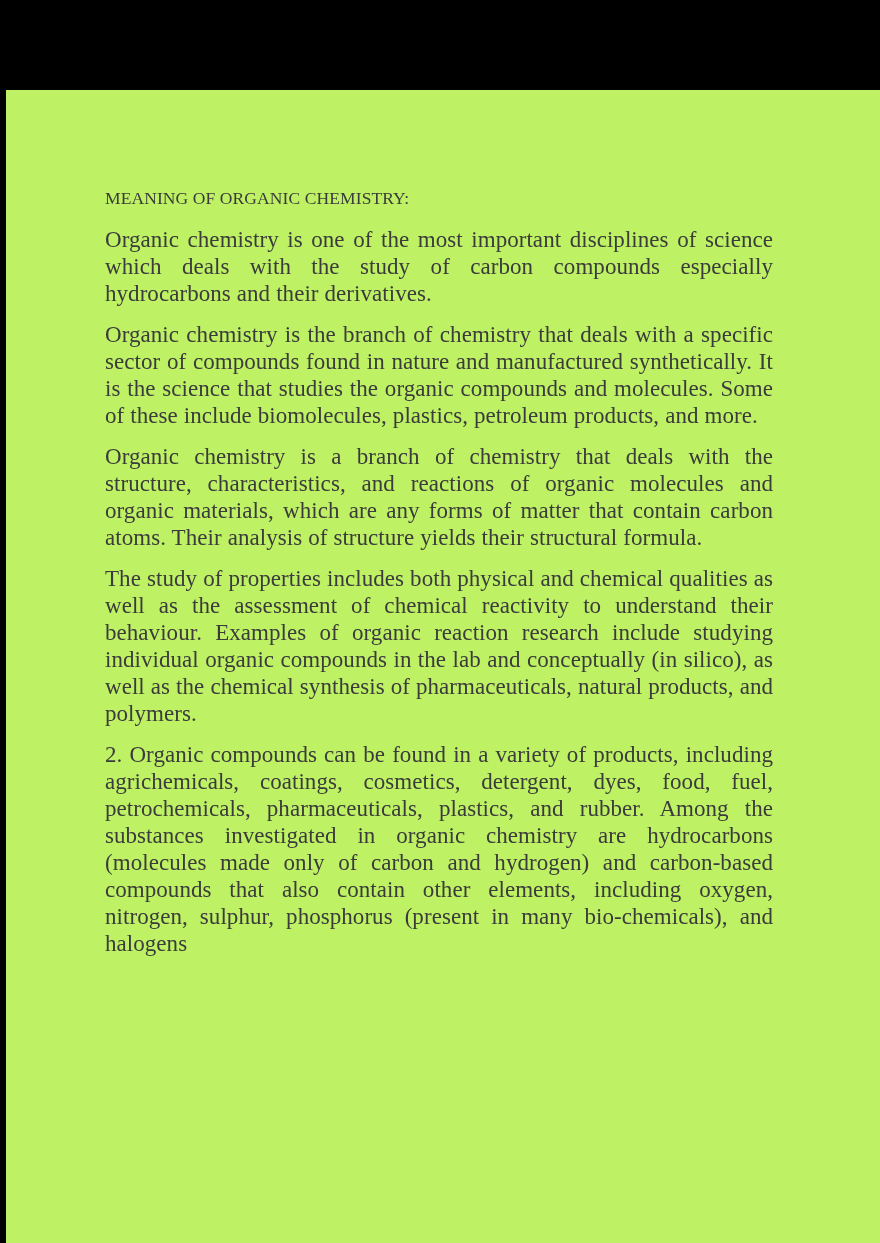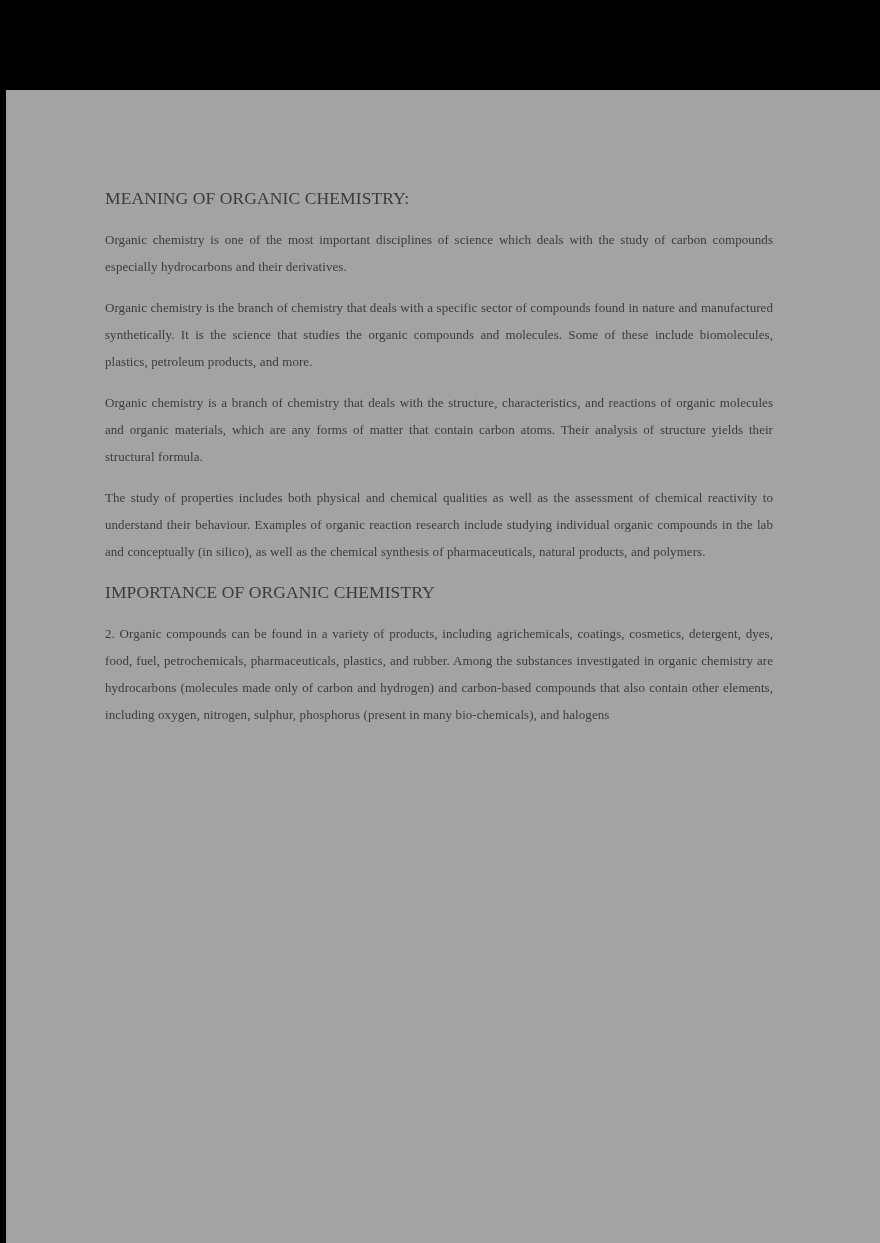--- a/index.html
+++ b/index.html
@@ -36,21 +36,21 @@
     background: #000000;
   }
 
   
   .page {
     position: absolute;
     left: 6px;
     top: 90px;
     width: 874px;
     height: 1153px;
-    background: #a3a3a3;
+    background: #bef264;
     box-sizing: border-box;
   }
 
   .page-body {
     position: absolute;
     left: 99px;          
     top: 95px;
     width: 668px;        
   }
 
@@ -58,21 +58,21 @@
     font-size: 17.5px;
     line-height: 27px;
     color: #3b3b3b;
     text-align: left;
     margin: 0 0 14px 0;
     letter-spacing: 0.1px;
     font-weight: normal;
   }
 
   .body-paragraph {
-    font-size: 13px;
+    font-size: 23px;
     line-height: 27px;
     color: #3b3b3b;
     text-align: justify;
     text-justify: inter-word;
     margin: 12px 0 14px 0;
     letter-spacing: 0.05px;
     word-spacing: 0.2px;
   }
 
   .body-paragraph:last-child {
@@ -91,19 +91,18 @@
     <h1 class="section-heading">MEANING OF ORGANIC CHEMISTRY:</h1>
 
     <p class="body-paragraph">Organic chemistry is one of the most important disciplines of science which deals with the study of carbon compounds especially hydrocarbons and their derivatives.</p>
 
     <p class="body-paragraph">Organic chemistry is the branch of chemistry that deals with a specific sector of compounds found in nature and manufactured synthetically. It is the science that studies the organic compounds and molecules. Some of these include biomolecules, plastics, petroleum products, and more.</p>
 
     <p class="body-paragraph">Organic chemistry is a branch of chemistry that deals with the structure, characteristics, and reactions of organic molecules and organic materials, which are any forms of matter that contain carbon atoms. Their analysis of structure yields their structural formula.</p>
 
     <p class="body-paragraph">The study of properties includes both physical and chemical qualities as well as the assessment of chemical reactivity to understand their behaviour. Examples of organic reaction research include studying individual organic compounds in the lab and conceptually (in silico), as well as the chemical synthesis of pharmaceuticals, natural products, and polymers.</p>
 
-    <h1 class="section-heading">IMPORTANCE OF ORGANIC CHEMISTRY</h1>
 
 
     <p class="body-paragraph">2. Organic compounds can be found in a variety of products, including agrichemicals, coatings, cosmetics, detergent, dyes, food, fuel, petrochemicals, pharmaceuticals, plastics, and rubber. Among the substances investigated in organic chemistry are hydrocarbons (molecules made only of carbon and hydrogen) and carbon-based compounds that also contain other elements, including oxygen, nitrogen, sulphur, phosphorus (present in many bio-chemicals), and halogens</p>
 
   </div>
 </div>
 
 </body></html>

